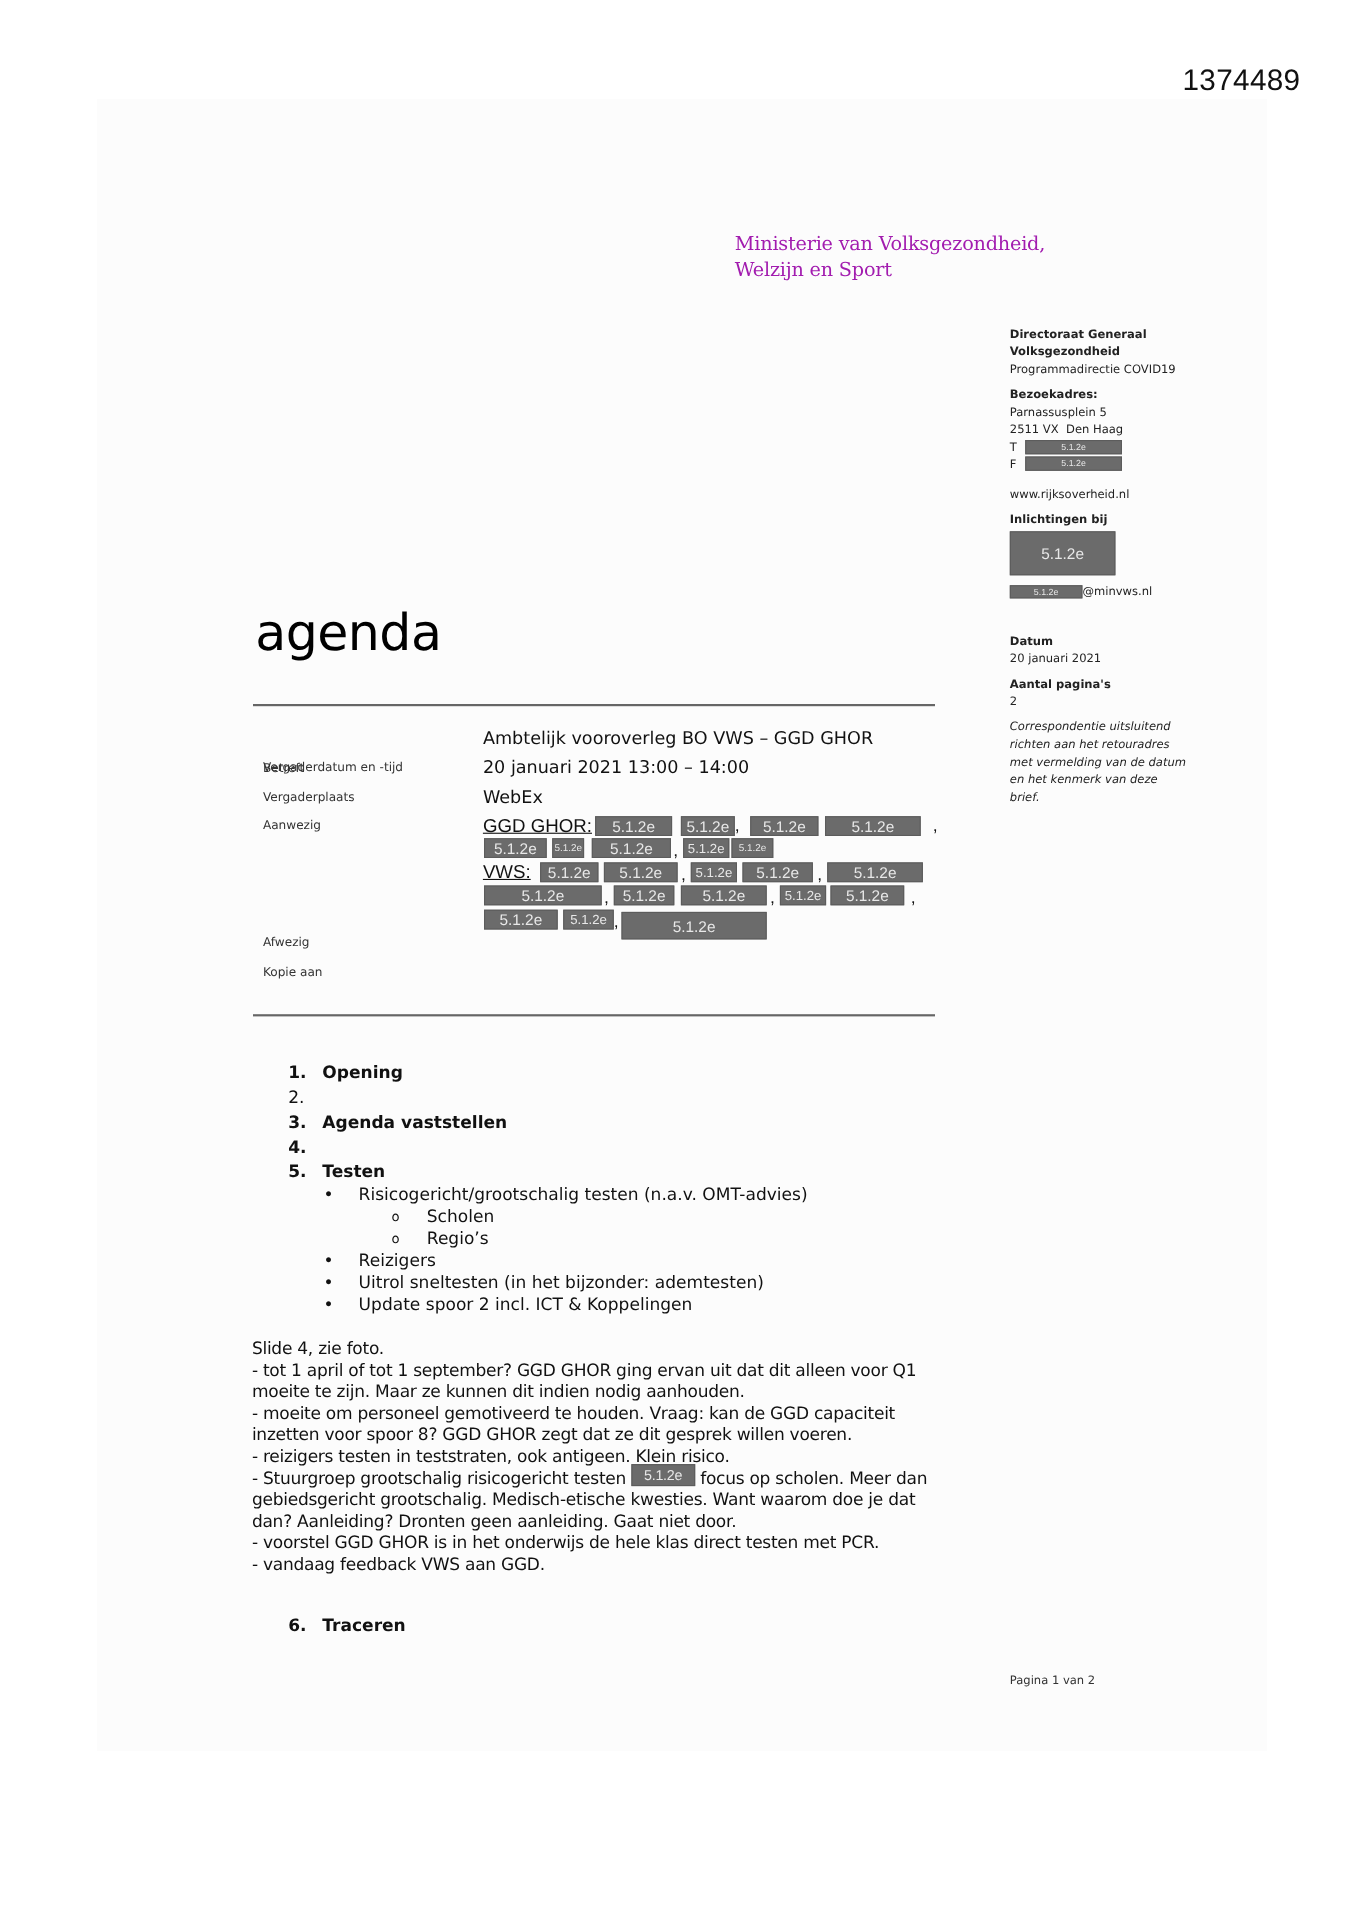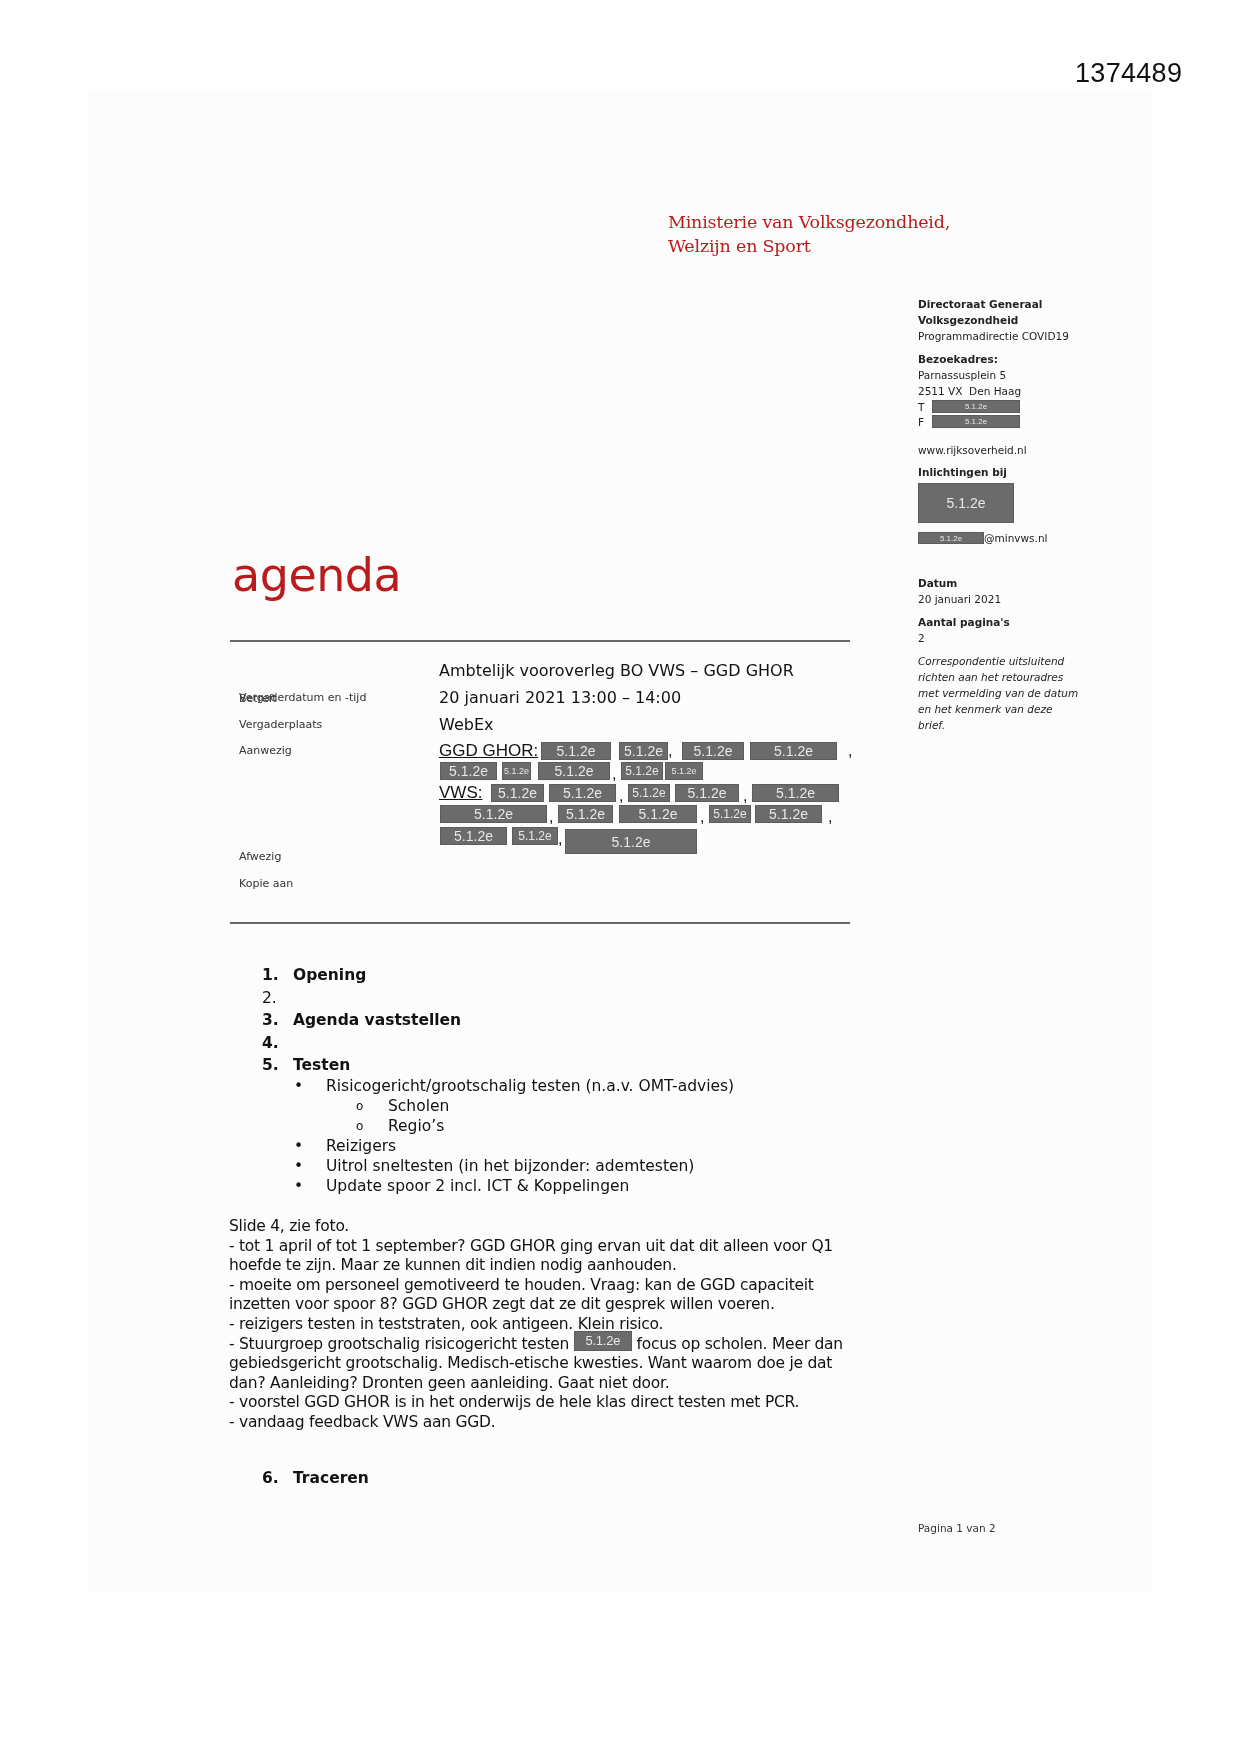--- a/index.html
+++ b/index.html
@@ -2,37 +2,37 @@
 <html><head>
 <meta charset="utf-8">
 <style>
   * { box-sizing: border-box; margin: 0; padding: 0; }
   html, body { width: 1241px; height: 1754px; background: #ffffff; overflow: hidden; }
   body { position: relative; font-family: "DejaVu Sans", "Liberation Sans", sans-serif; color: #111; }
 
   .doc-id { position: absolute; left: 1075px; top: 58px; font-family: "Liberation Sans", sans-serif; font-size: 27px; color: #111; letter-spacing: 0.3px; }
   .scan { position: absolute; left: 88px; top: 90px; width: 1064px; height: 1502px; background: #fcfcfc; }
 
-  .ministry { position: absolute; left: 668px; top: 210px; font-family: "DejaVu Serif", "Liberation Serif", serif; font-size: 17.5px; line-height: 24px; color: #b91c1c; letter-spacing: -0.2px; }
+  .ministry { position: absolute; left: 668px; top: 210px; font-family: "DejaVu Serif", "Liberation Serif", serif; font-size: 17.5px; line-height: 24px; color: #a21caf; letter-spacing: -0.2px; }
 
   .side { position: absolute; left: 918px; top: 296px; width: 200px; font-family: "DejaVu Sans", sans-serif; font-size: 10.5px; line-height: 16px; color: #222; }
   .side .b { font-weight: bold; }
   .side .blk { margin-bottom: 7px; }
   .red { display: inline-block; background: #6b6b6b; color: #e8e8e8; font-family: "Liberation Sans", sans-serif; text-align: center; vertical-align: middle; border: 1px solid #5c5c5c; }
   .side .tf-row { display: flex; align-items: center; height: 15px; }
   .side .tf-row .lbl { width: 14px; }
   .side .tf-row .red { width: 88px; height: 13px; font-size: 8px; line-height: 12px; }
   .side .web { margin-top: 13px; }
   .side .inl-box { width: 96px; height: 40px; font-size: 14px; line-height: 38px; margin-top: 3px; }
   .side .mail { display: flex; align-items: center; margin-top: 8px; height: 14px; }
   .side .mail .red { width: 66px; height: 12px; font-size: 8px; line-height: 11px; }
   .side .datum { margin-top: 30px; }
   .side .italic { font-style: italic; line-height: 16px; }
 
-  .agenda-title { position: absolute; left: 232px; top: 548px; font-family: "DejaVu Sans", sans-serif; font-size: 46px; font-weight: normal; color: #b91c1c; letter-spacing: -0.5px; }
+  .agenda-title { position: absolute; left: 232px; top: 548px; font-family: "DejaVu Sans", sans-serif; font-size: 46px; font-weight: normal; color: #000000; letter-spacing: -0.5px; }
   .rule { position: absolute; left: 230px; width: 620px; height: 1.5px; background: #666; }
 
   .meta-label { position: absolute; left: 239px; font-family: "DejaVu Sans", sans-serif; font-size: 11px; color: #333; }
   .meta-val { position: absolute; left: 439px; font-family: "DejaVu Sans", sans-serif; font-size: 16px; color: #111; }
 
   .att { position: absolute; left: 439px; width: 420px; font-family: "Liberation Sans", sans-serif; font-size: 16px; }
   .att .line { position: absolute; left: 0; height: 20px; white-space: nowrap; }
   .att .u { text-decoration: underline; color: #111; font-size: 17px; }
   .att .red { position: absolute; height: 18px; font-size: 14px; line-height: 17px; }
   .att .sm { font-size: 9px; }
@@ -209,21 +209,21 @@
   </div>
   <div class="row">
     <span class="bullet">•</span>
     <span>Update spoor 2 incl. ICT &amp; Koppelingen</span>
   </div>
 </div>
 
 <div class="notes">
   <p>Slide 4, zie foto.</p>
   <p>- tot 1 april of tot 1 september? GGD GHOR ging ervan uit dat dit alleen voor Q1</p>
-  <p>hoefde te zijn. Maar ze kunnen dit indien nodig aanhouden.</p>
+  <p>moeite te zijn. Maar ze kunnen dit indien nodig aanhouden.</p>
   <p>- moeite om personeel gemotiveerd te houden. Vraag: kan de GGD capaciteit</p>
   <p>inzetten voor spoor 8? GGD GHOR zegt dat ze dit gesprek willen voeren.</p>
   <p>- reizigers testen in teststraten, ook antigeen. Klein risico.</p>
   <p><span style="white-space:pre">- Stuurgroep grootschalig risicogericht testen </span><span class="red">5.1.2e</span><span style="white-space:pre"> focus op scholen. Meer dan</span></p>
   <p>gebiedsgericht grootschalig. Medisch-etische kwesties. Want waarom doe je dat</p>
   <p>dan? Aanleiding? Dronten geen aanleiding. Gaat niet door.</p>
   <p>- voorstel GGD GHOR is in het onderwijs de hele klas direct testen met PCR.</p>
   <p>- vandaag feedback VWS aan GGD.</p>
 </div>
 

